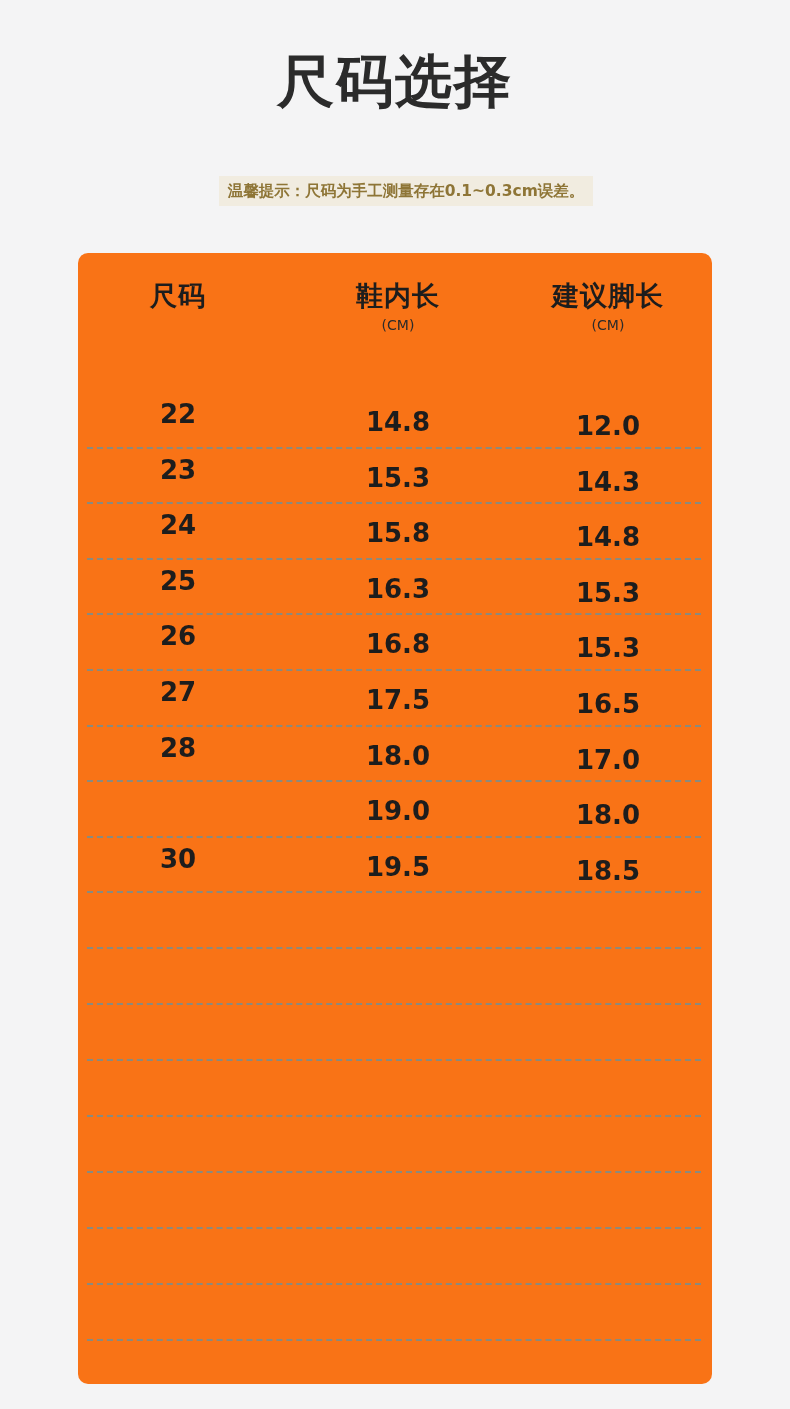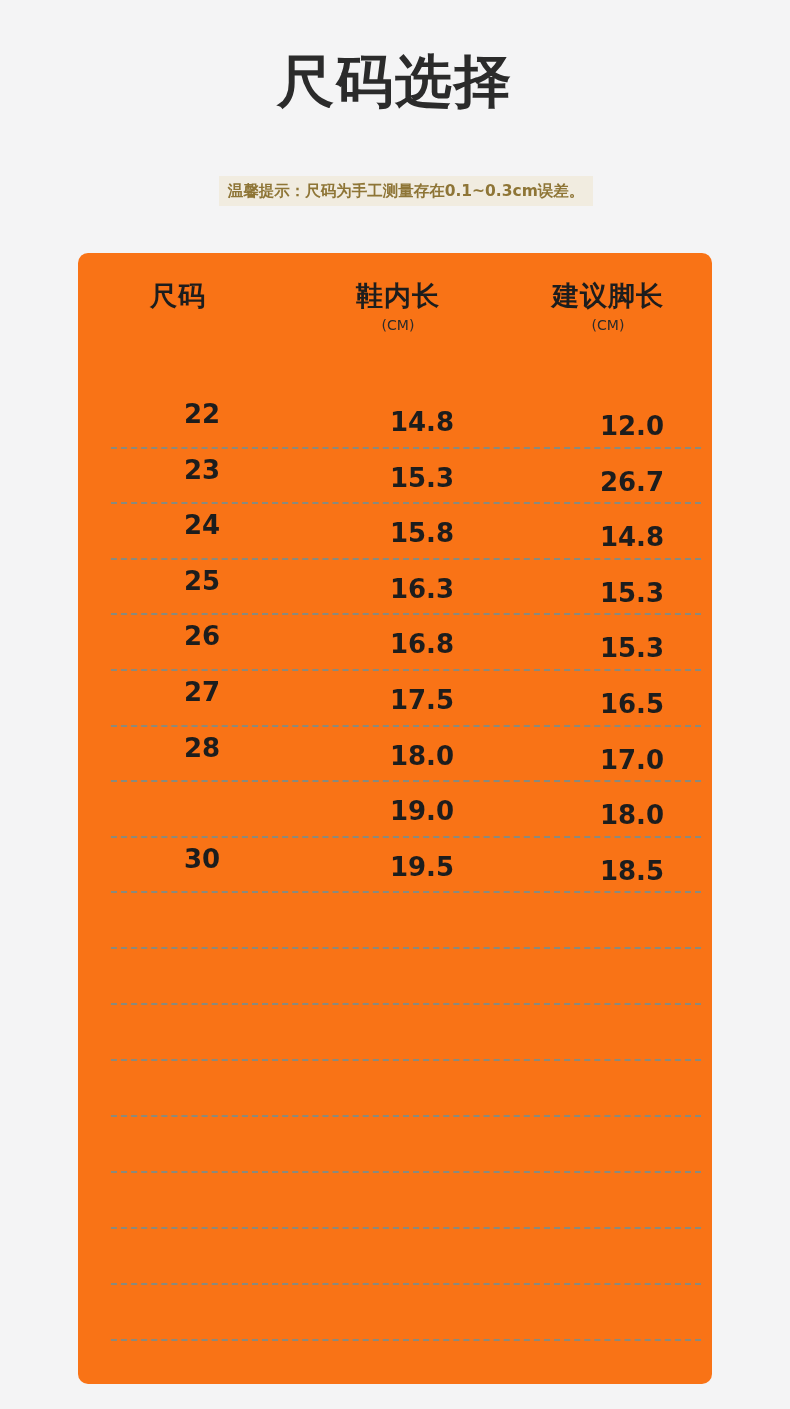--- a/index.html
+++ b/index.html
@@ -89,21 +89,20 @@
     margin-top: 2px;
     color: #2b2b2b;
   }
   .hc-size  { left: 10px;  top: 26px; width: 180px; }
   .hc-inner { left: 230px; top: 26px; width: 180px; }
   .hc-foot  { left: 440px; top: 26px; width: 180px; }
 
   
   .rows {
     position: relative;
-    padding-left: 24px;
   }
   .row {
     position: relative;
     height: 55.6px;
   }
   .row .sep {
     position: absolute;
     left: 9px;
     right: 11px;
     bottom: 0;
@@ -152,21 +151,21 @@
     <div class="row">
       <div class="cell c-size">22</div>
       <div class="cell c-inner">14.8</div>
       <div class="cell c-foot">12.0</div>
       <div class="sep"></div>
     </div>
 
     <div class="row">
       <div class="cell c-size">23</div>
       <div class="cell c-inner">15.3</div>
-      <div class="cell c-foot">26.7</div>
+      <div class="cell c-foot">14.3</div>
       <div class="sep"></div>
     </div>
 
     <div class="row">
       <div class="cell c-size">24</div>
       <div class="cell c-inner">15.8</div>
       <div class="cell c-foot">14.8</div>
       <div class="sep"></div>
     </div>
 

